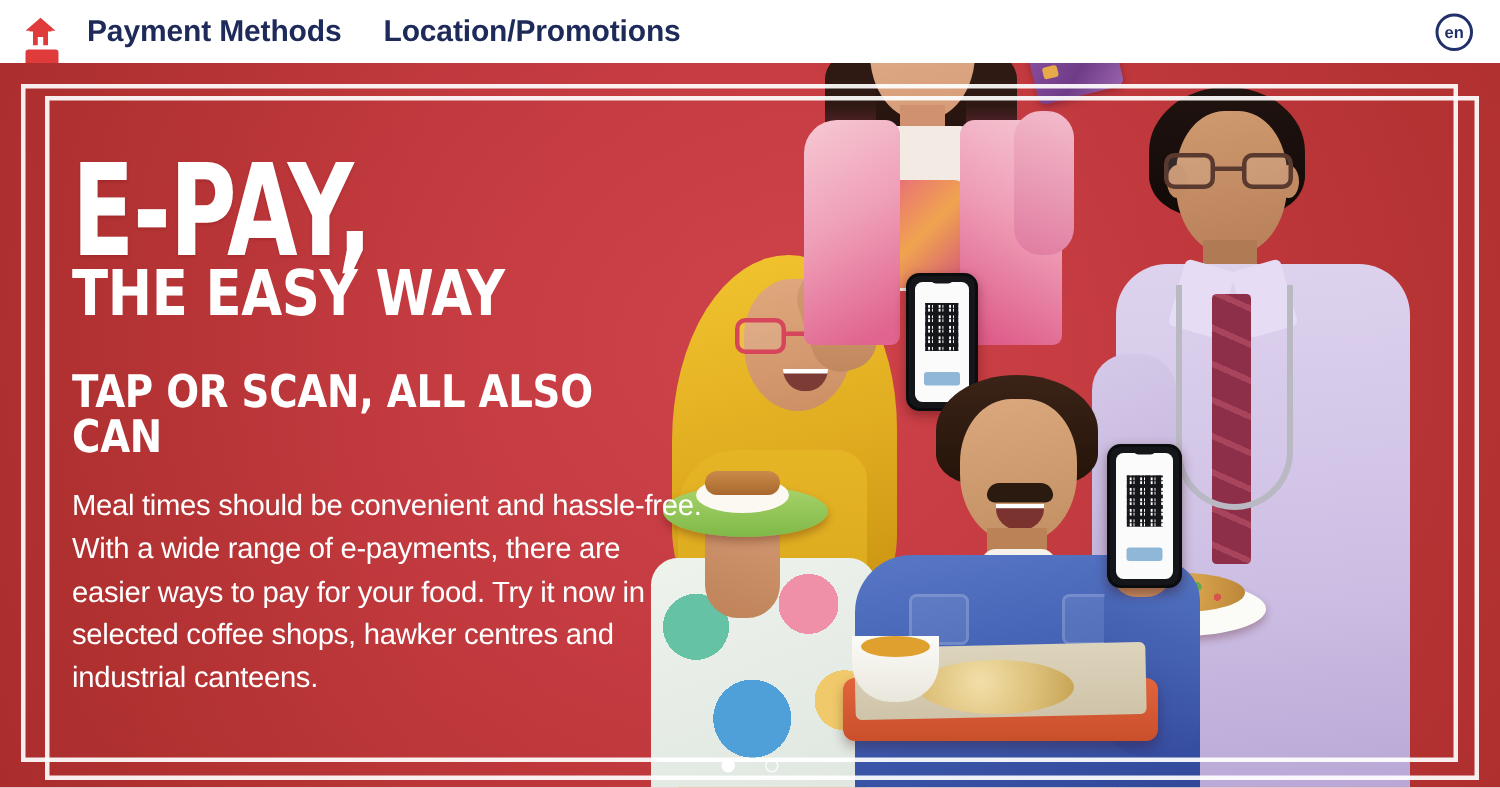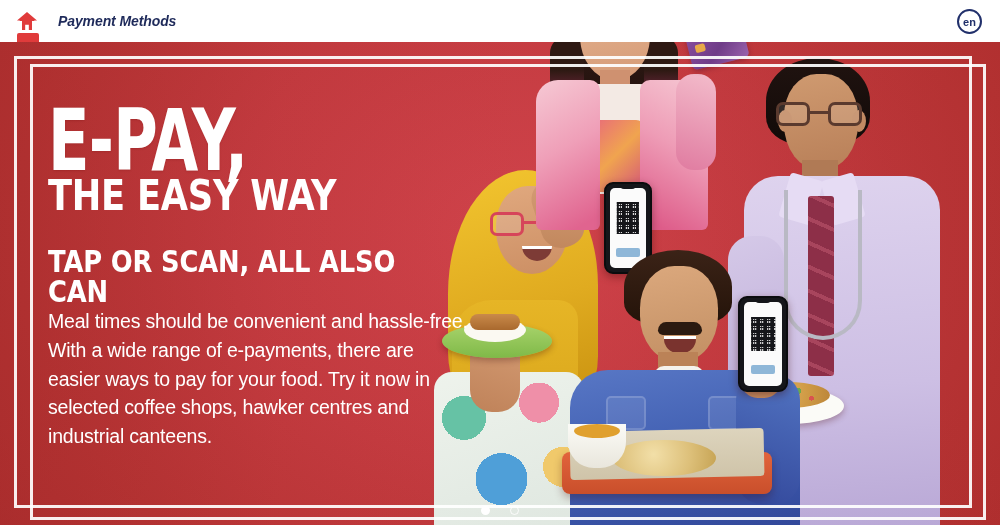--- a/index.html
+++ b/index.html
@@ -25,23 +25,23 @@
     display: flex; align-items: center; justify-content: center;
     cursor: pointer;
   }
   .home-icon { width: 22px; height: 20px; display: block; }
   .home-underline {
     position: absolute; bottom: 0px; left: 7px;
     width: 22px; height: 9px; background: #e03b3b;
     border-radius: 2px 2px 0 0;
   }
   .nav-link {
-    font-size: 14px; font-weight: bold; color: #1e2a5a;
+    font-size: 20px; font-weight: bold; color: #1e2a5a;
     letter-spacing: -0.1px; white-space: nowrap;
-    padding: 0 14px; line-height: 42px; cursor: pointer; font-style: italic;
+    padding: 0 14px; line-height: 42px; cursor: pointer;
   }
   .lang-badge {
     position: absolute; right: 18px; top: 9px;
     width: 25px; height: 25px; border-radius: 50%;
     border: 2px solid #21306b; color: #21306b;
     font-size: 11px; font-weight: bold;
     display: flex; align-items: center; justify-content: center;
     cursor: pointer; background: #fff;
   }
 
@@ -87,21 +87,21 @@
     transform: scaleX(0.84); transform-origin: left top;
   }
   .subhead {
     margin-top: 30px;
     font-family: "DejaVu Sans", sans-serif;
     font-size: 30px; font-weight: bold; color: #ffffff;
     letter-spacing: -0.2px; line-height: 1;
     transform: scaleX(0.86); transform-origin: left top;
   }
   .body-copy {
-    width: 420px;
+    margin-top: 16px; width: 420px;
     font-size: 19.5px; font-weight: 500; color: #ffffff;
     line-height: 1.47; letter-spacing: -0.2px;
   }
 
   
   .dots {
     position: absolute; left: 0; right: 0; bottom: 10px;
     display: flex; justify-content: center; gap: 20px; z-index: 35;
   }
   .dot { width: 9px; height: 9px; border-radius: 50%; cursor: pointer; }
@@ -240,20 +240,21 @@
     <div class="nav-left">
 
       <div class="home-btn">
         <svg class="home-icon" viewBox="0 0 24 22">
           <path d="M12 1 L23 10.5 L20 10.5 L20 11 L17.5 11 L17.5 21 L14 21 L14 15 L10 15 L10 21 L6.5 21 L6.5 11 L4 11 L4 10.5 L1 10.5 Z" fill="#e03b3b"></path>
         </svg>
         <div class="home-underline"></div>
       </div>
 
       <div class="nav-link">Payment Methods</div>
+      <div class="nav-link">Location/Promotions</div>
     </div>
 
     <div class="lang-badge">
       <span>en</span>
     </div>
   </div>
 
   <div class="hero">
     <div class="hero-tint"></div>
 

